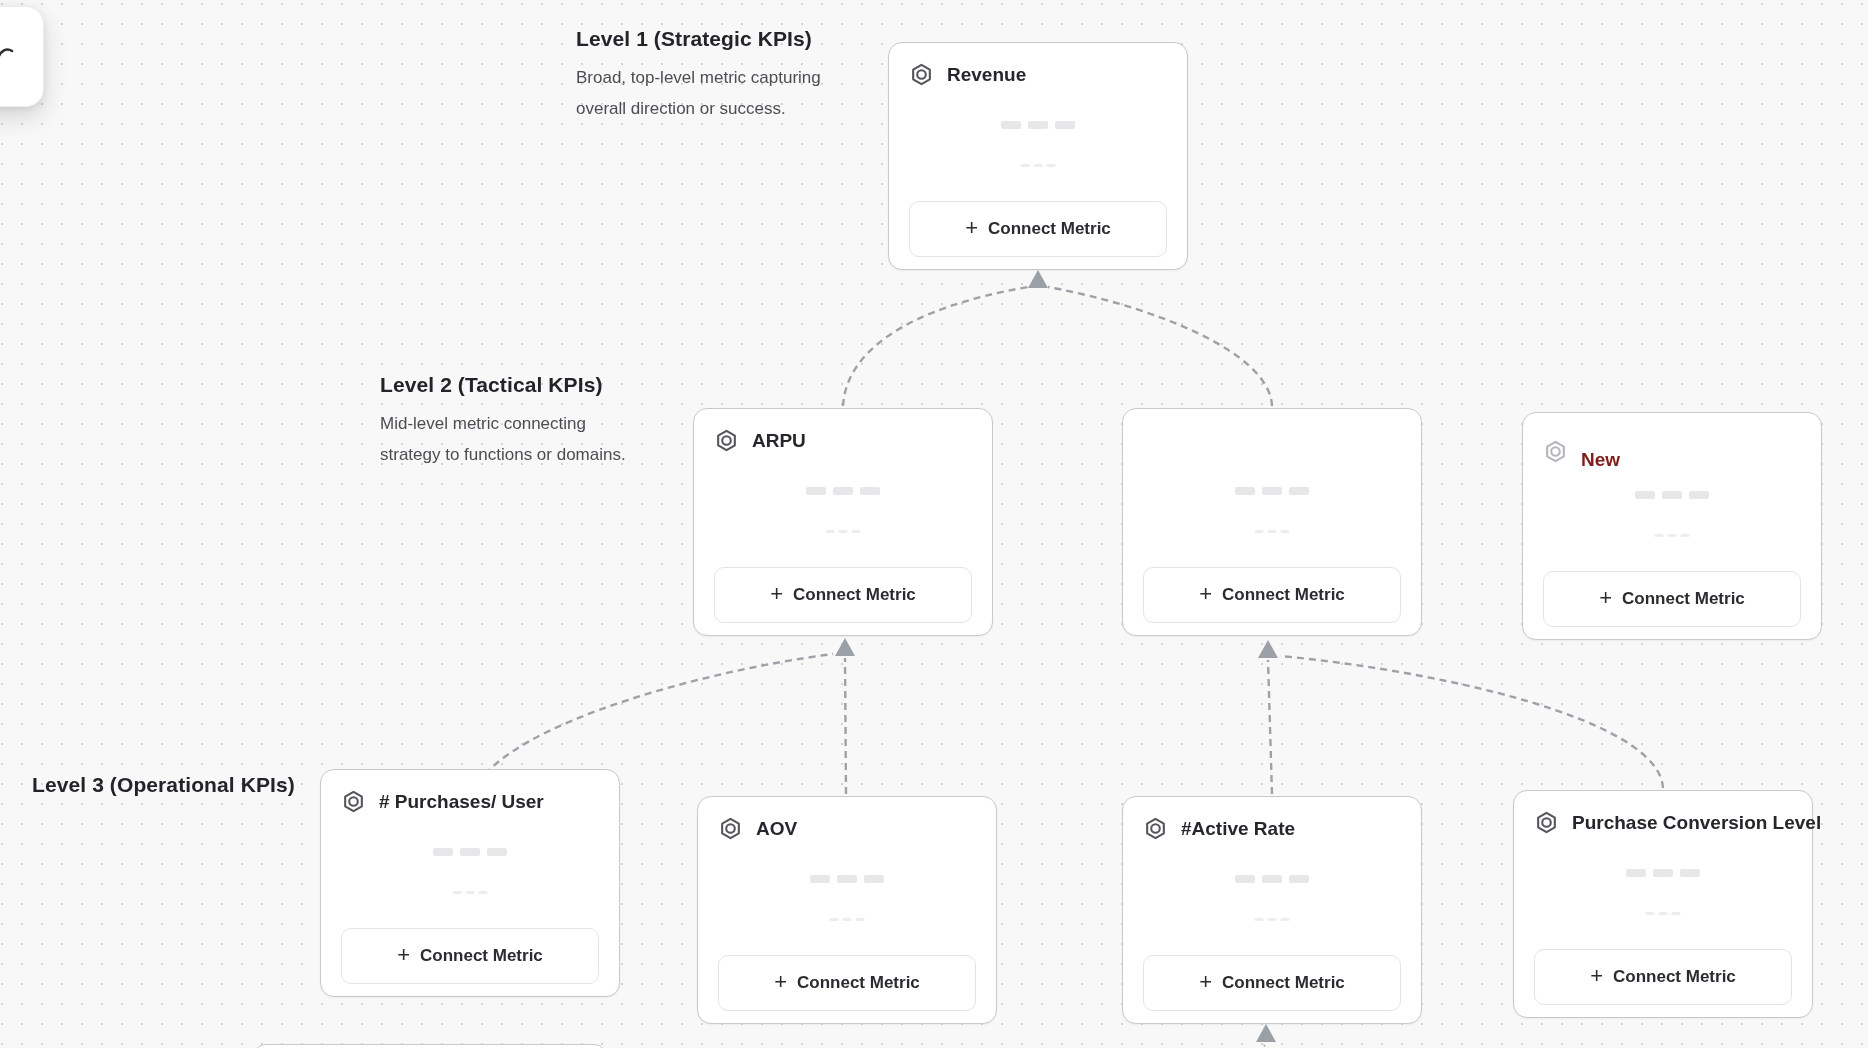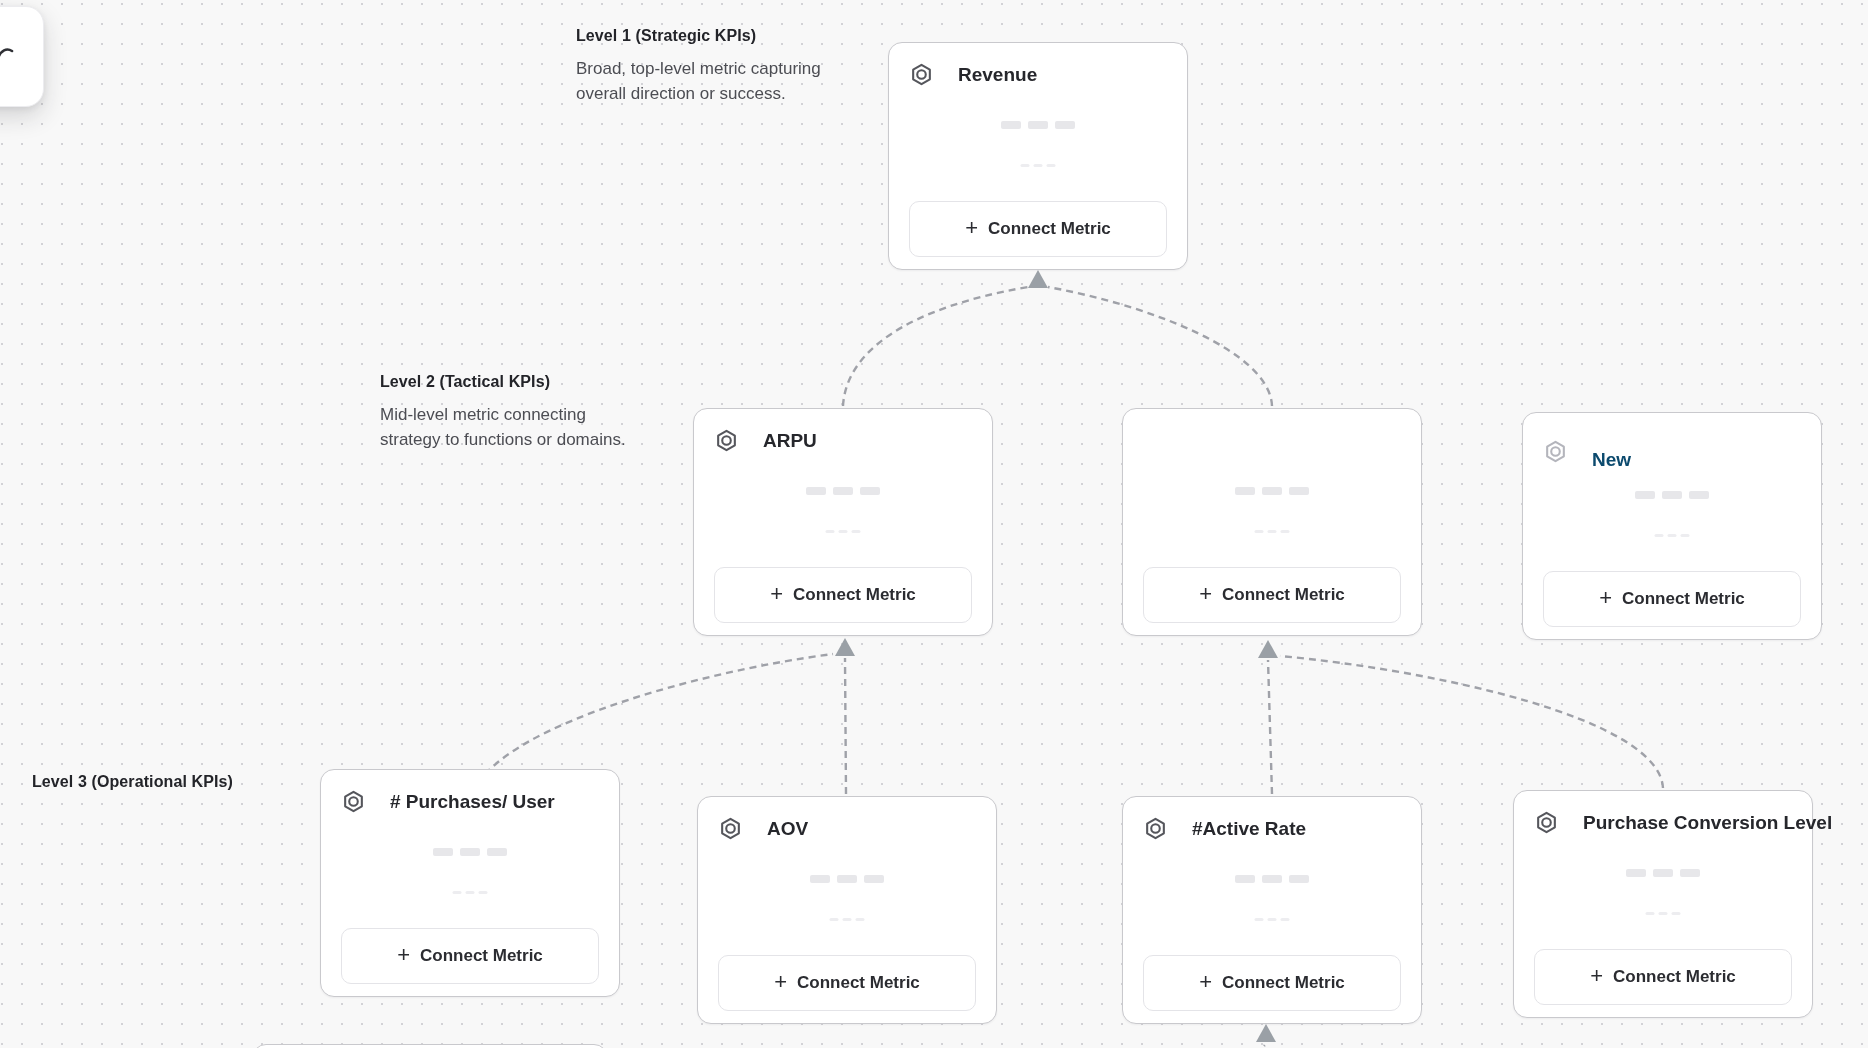--- a/index.html
+++ b/index.html
@@ -7,32 +7,32 @@
     width:1868px;height:1048px;overflow:hidden;position:relative;
     font-family:"Liberation Sans","DejaVu Sans",sans-serif;
     background-color:#f8f8f8;
     background-image:radial-gradient(circle,#d2d2d6 1.15px,rgba(0,0,0,0) 1.35px);
     background-size:20px 20px;background-position:12px 14px;
     color:#26272c;
   }
   .connector-layer{position:absolute;left:0;top:0;width:1868px;height:1048px;pointer-events:none;}
 
   .level-label{position:absolute;}
-  .level-label h2{margin:0;font-size:16px;font-weight:700;color:#232429;letter-spacing:.1px;}
-  .level-label p{margin:11px 0 0;font-size:17px;line-height:25px;color:#4c4d53;font-weight:400;}
+  .level-label h2{margin:0;font-size:21px;font-weight:700;color:#232429;letter-spacing:.1px;}
+  .level-label p{margin:11px 0 0;font-size:17px;line-height:31px;color:#4c4d53;font-weight:400;}
 
   .card{
     position:absolute;width:300px;height:228px;background:#fff;
     border:1px solid #c9c9cd;border-radius:14px;
     box-shadow:0 1px 2px rgba(20,20,30,.05);
     box-sizing:border-box;
   }
-  .card-header{display:flex;align-items:center;gap:24px;padding:19px 20px 0 20px;}
+  .card-header{display:flex;align-items:center;gap:13px;padding:19px 20px 0 20px;}
   .card-title{font-size:19px;font-weight:700;color:#26272c;white-space:nowrap;}
-  .card.muted .card-title{color:#0c4a6e;margin-top:17px;}
+  .card.muted .card-title{color:#7f1d1d;margin-top:17px;}
   .icon-svg{flex:0 0 auto;display:block;}
   .icon-svg .stroke{stroke:#55565c;}
   .card.muted .icon-svg .stroke{stroke:#b4b5bc;}
 
   .skel-row1{position:absolute;top:78px;left:50%;transform:translateX(-50%);display:flex;gap:7px;}
   .skel-row1 span{width:20px;height:8px;border-radius:2px;background:#e7e7ea;}
   .skel-row2{position:absolute;top:121px;left:50%;transform:translateX(-50%);display:flex;gap:4px;}
   .skel-row2 span{width:9px;height:3px;border-radius:1.5px;background:#ededf0;}
 
   .connect-btn{

